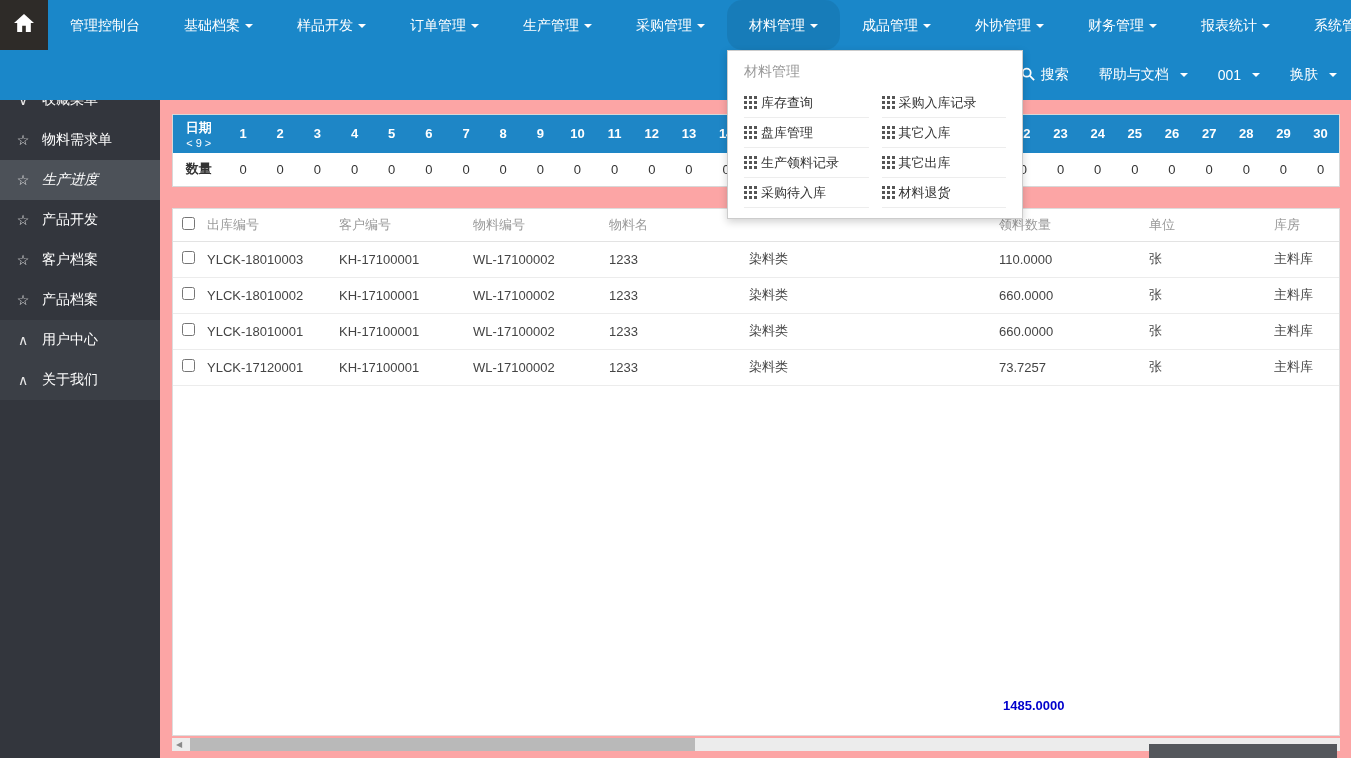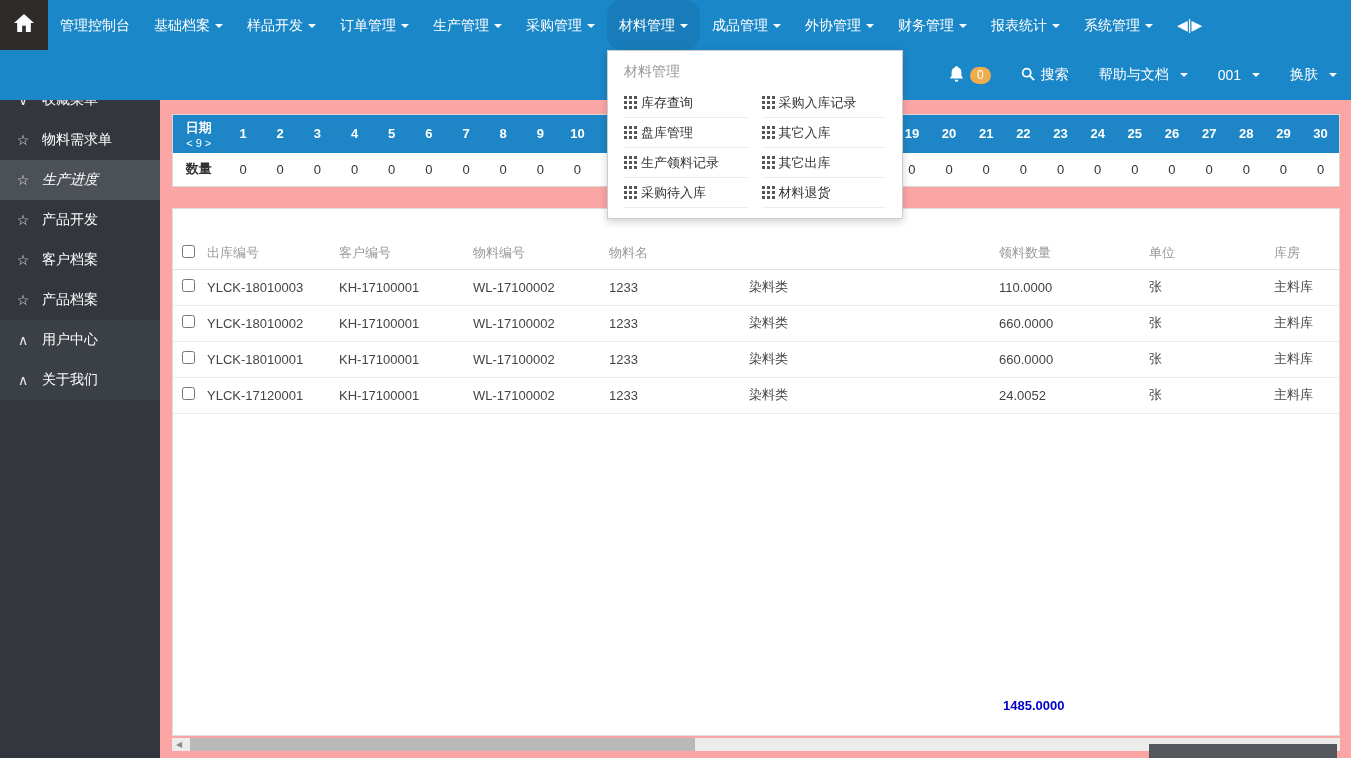--- a/index.html
+++ b/index.html
@@ -3,21 +3,21 @@
 <meta charset="utf-8">
 <style>
   * { box-sizing: border-box; }
   html,body { margin:0; padding:0; width:1351px; height:758px; overflow:hidden;
     font-family:"Liberation Sans","DejaVu Sans",sans-serif; background:#fff; }
 
   
   .topbar { position:fixed; top:0; left:0; width:100%; height:100px; background:#1a87c9; z-index:50; }
   .nav-row { height:50px; display:flex; align-items:stretch; }
   .home-btn { width:48px; height:50px; background:#2e2b28; display:flex; align-items:center; justify-content:center; cursor:pointer; flex:0 0 48px; }
-  .nav-item { position:relative; padding:0 12px; line-height:50px; color:#fff; font-size:14px; cursor:pointer; white-space:nowrap; }
+  .nav-item { position:relative; padding:0 22px; line-height:50px; color:#fff; font-size:14px; cursor:pointer; white-space:nowrap; }
   .nav-item.active { background:rgba(0,0,0,0.08);border-radius:15px; }
   .caret { display:inline-block; width:0; height:0; border-left:4px solid transparent; border-right:4px solid transparent; border-top:4px solid #fff; margin-left:5px; vertical-align:2px; }
   .util-row { height:50px; display:flex; align-items:center; justify-content:flex-end; padding-right:14px; gap:30px; color:#fff; font-size:14px; }
   .util-item { display:inline-flex; align-items:center; gap:6px; cursor:pointer; white-space:nowrap; }
   .badge { background:#f0ad4e; color:#fff; font-size:12px; border-radius:9px; padding:1px 7px; line-height:15px; }
 
   
   .dropdown-panel { position:absolute; top:50px; left:0; width:296px; background:#fff; border:1px solid #ccc;
     box-shadow:0 3px 8px rgba(0,0,0,.18); padding:12px 16px 10px; z-index:60; line-height:normal; color:#333; cursor:default; }
   .dd-title { color:#999; font-size:14px; margin-bottom:7px; }
@@ -41,21 +41,21 @@
 
   .cal-table { width:100%; border-collapse:collapse; table-layout:fixed; border:1px solid #d8d8d8; }
   .cal-table td { text-align:center; overflow:hidden; }
   .cal-head td { background:#1e86c6; color:#fff; height:38px; font-size:13px; font-weight:bold; }
   .cal-date-cell { width:52px; }
   .cal-pager { font-size:11px; font-weight:normal; cursor:pointer; }
   .cal-body td { height:34px; font-size:13px; color:#333; background:#fff; }
   .cal-qty-label { font-weight:bold; }
 
   .data-panel { margin-top:21px; border:1px solid #ddd; height:528px; display:flex; flex-direction:column; position:relative; background:#fff; }
-  .data-table { width:100%; border-collapse:collapse; table-layout:fixed; font-size:13px;margin-top:28px; }
+  .data-table { width:100%; border-collapse:collapse; table-layout:fixed; font-size:13px; }
   .data-table th { color:#999; font-weight:normal; text-align:left; height:32px; border-bottom:1px solid #e3e3e3; padding:0 4px; overflow:hidden; white-space:nowrap; }
   .data-table td { height:36px; color:#444; padding:0 4px; border-bottom:1px solid #ececec; overflow:hidden; white-space:nowrap; }
   .col-check { text-align:center !important; }
   .data-table input[type=checkbox] { width:13px; height:13px; margin:0; }
   .total-row { position:absolute; bottom:22px; left:830px; color:#0000cc; font-weight:bold; font-size:13px; }
 
   .hscroll { margin-top:2px; height:13px; background:#ececec; position:relative; }
   .hscroll-arrow { position:absolute; left:4px; top:2px; color:#8a8a8a; font-size:8px; line-height:10px; cursor:pointer; }
   .hscroll-thumb { position:absolute; left:18px; top:0; width:505px; height:13px; background:#b9b9b9; cursor:pointer; }
 
@@ -339,21 +339,21 @@
               <td>主料库</td>
             </tr>
             <tr>
               <td class="col-check"><input type="checkbox" style=""></td>
               <td>YLCK-17120001</td>
               <td>KH-17100001</td>
               <td>WL-17100002</td>
               <td>1233</td>
               <td>染料类</td>
               <td></td>
-              <td>24.0052</td>
+              <td>73.7257</td>
               <td>张</td>
               <td>主料库</td>
             </tr>
           </tbody>
       </table>
       <div class="total-row">1485.0000</div>
     </div>
 
     <div class="hscroll">
       <span class="hscroll-arrow">◀</span>

